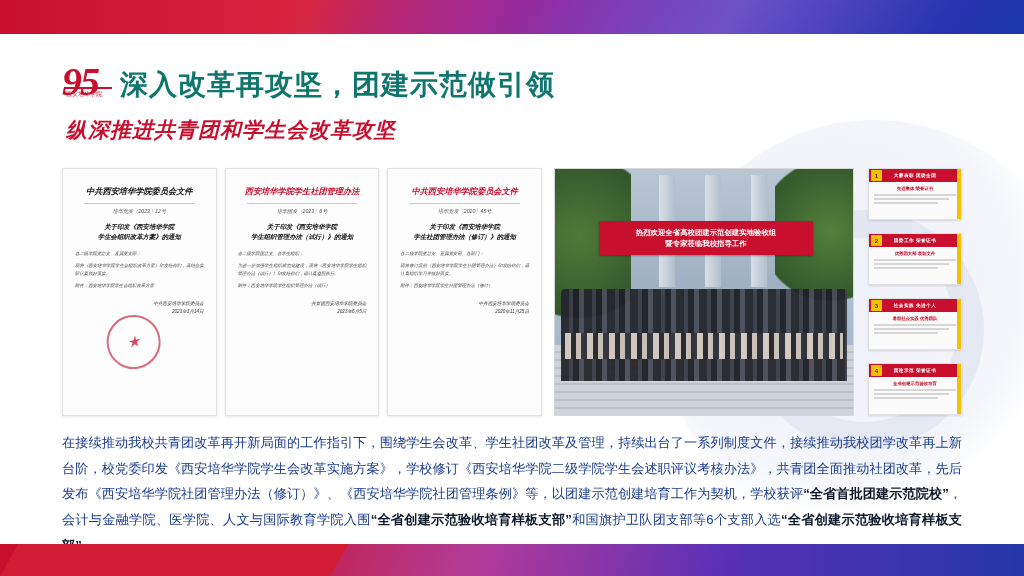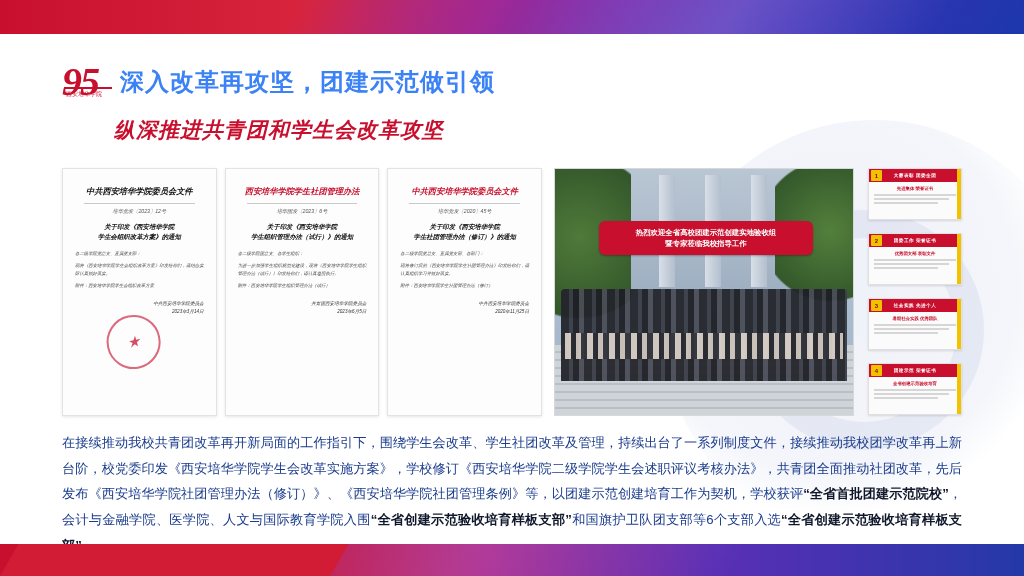--- a/index.html
+++ b/index.html
@@ -99,34 +99,33 @@
     font-size: 6px; color: #c8102e; letter-spacing: 0px;
     white-space: nowrap;
   }
   .logo95 .bar {
     position: absolute; left: 2px; top: 25px; width: 48px; height: 2px;
     background: #c8102e;
   }
 
   .headline {
     position: absolute; left: 120px; top: 66px;
-    font-size: 24px; font-weight: bold;
-    color: #3b82f6;
+    font-size: 28px; font-weight: bold;
+    color: #0f766e;
     letter-spacing: 1px;
     white-space: nowrap;
     font-family: Liberation Serif, serif;
   }
   .subheadline {
     position: absolute; left: 66px; top: 116px;
     font-size: 21px; font-weight: bold;
     color: #c8102e;
     letter-spacing: 1px;
     font-style: italic;
     white-space: nowrap;
-    margin-left: 48px;
   }
 
   
   .media-row {
     position: absolute; left: 62px; top: 168px;
     width: 900px; height: 250px;
   }
 
   
   .docs {
@@ -227,21 +226,20 @@
     opacity: .9;
   }
   .photo .banner {
     position: absolute; left: 44px; top: 52px; width: 214px; height: 34px;
     background: #c8102e;
     color: #fff; font-size: 7.4px; font-weight: bold;
     display: flex; flex-direction: column; align-items: center; justify-content: center;
     line-height: 1.5;
     text-align: center;
     box-shadow: 0 1px 2px rgba(0,0,0,.3);
-    border-radius: 6px;
   }
 
   
   .cards {
     position: absolute; left: 806px; top: 0;
     width: 94px; height: 248px;
   }
   .card {
     position: relative;
     height: 52px;

